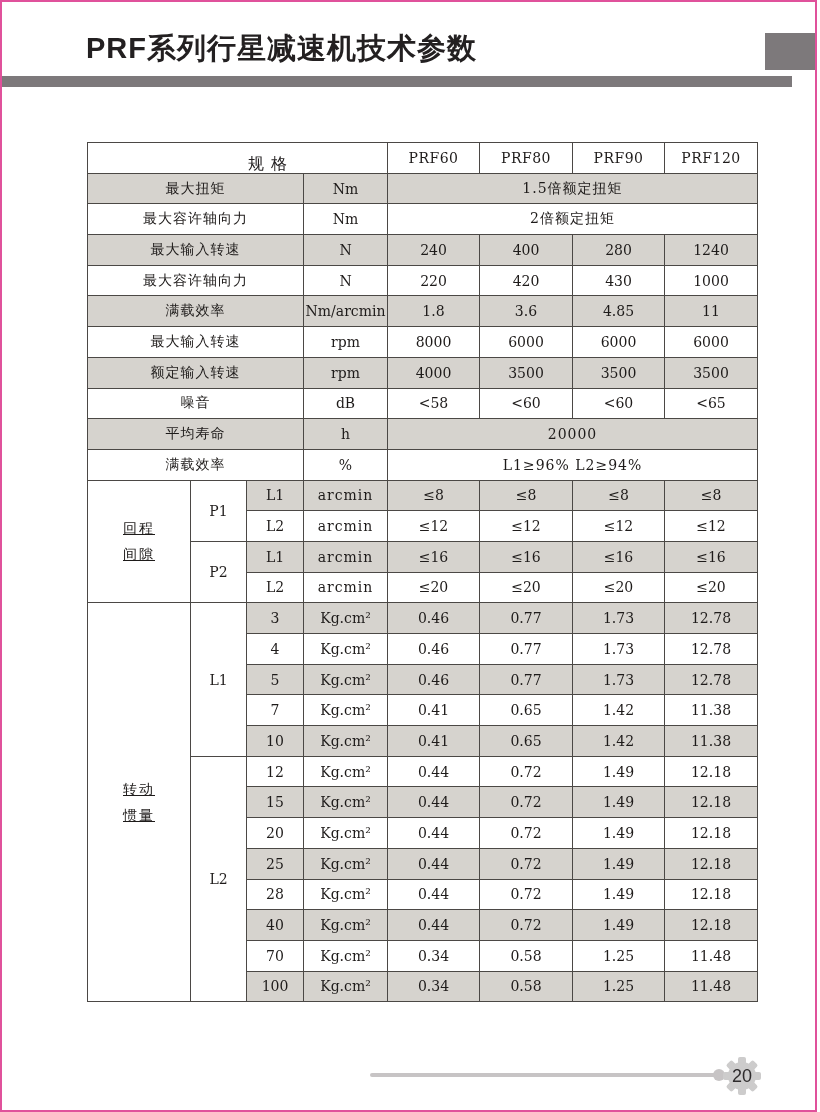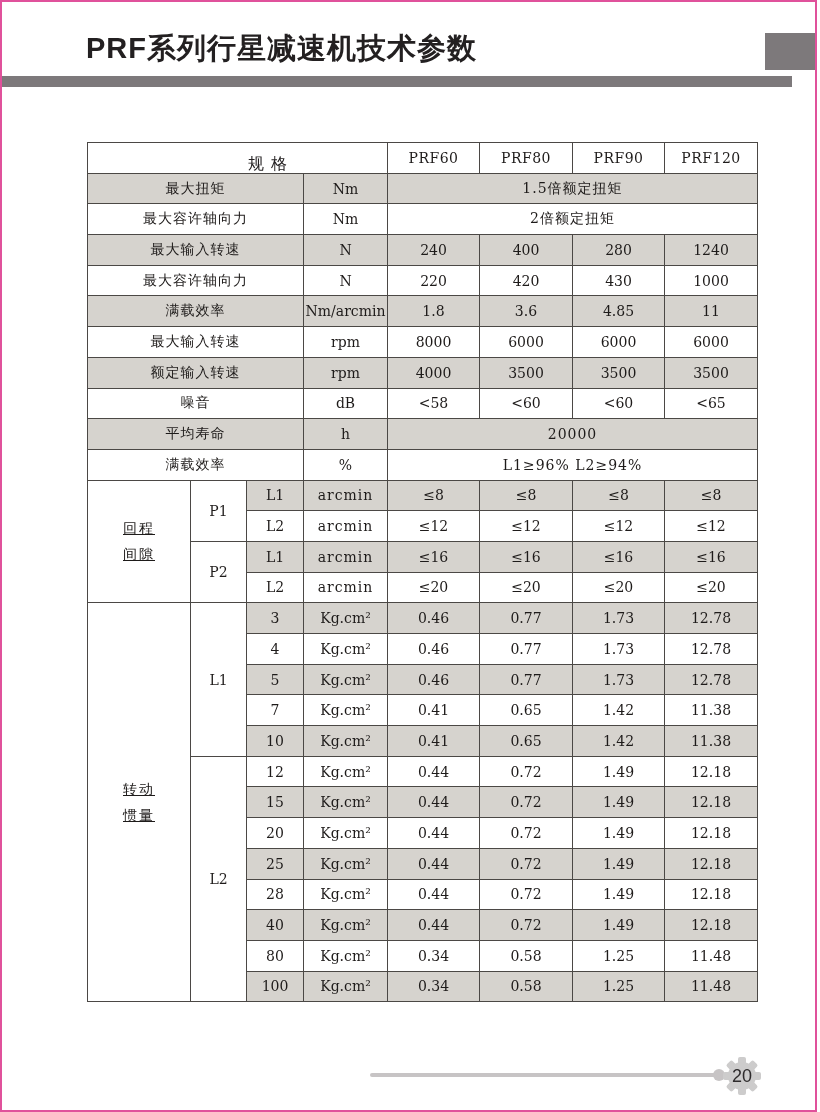--- a/index.html
+++ b/index.html
@@ -275,21 +275,21 @@
         </tr>
         <tr>
           <td class="lvl shaded">40</td>
           <td class="unit shaded">Kg.cm²</td>
           <td class="val shaded">0.44</td>
           <td class="val shaded">0.72</td>
           <td class="val shaded">1.49</td>
           <td class="val shaded">12.18</td>
         </tr>
         <tr>
-          <td class="lvl">80</td>
+          <td class="lvl">70</td>
           <td class="unit">Kg.cm²</td>
           <td class="val">0.34</td>
           <td class="val">0.58</td>
           <td class="val">1.25</td>
           <td class="val">11.48</td>
         </tr>
         <tr>
           <td class="lvl shaded">100</td>
           <td class="unit shaded">Kg.cm²</td>
           <td class="val shaded">0.34</td>

